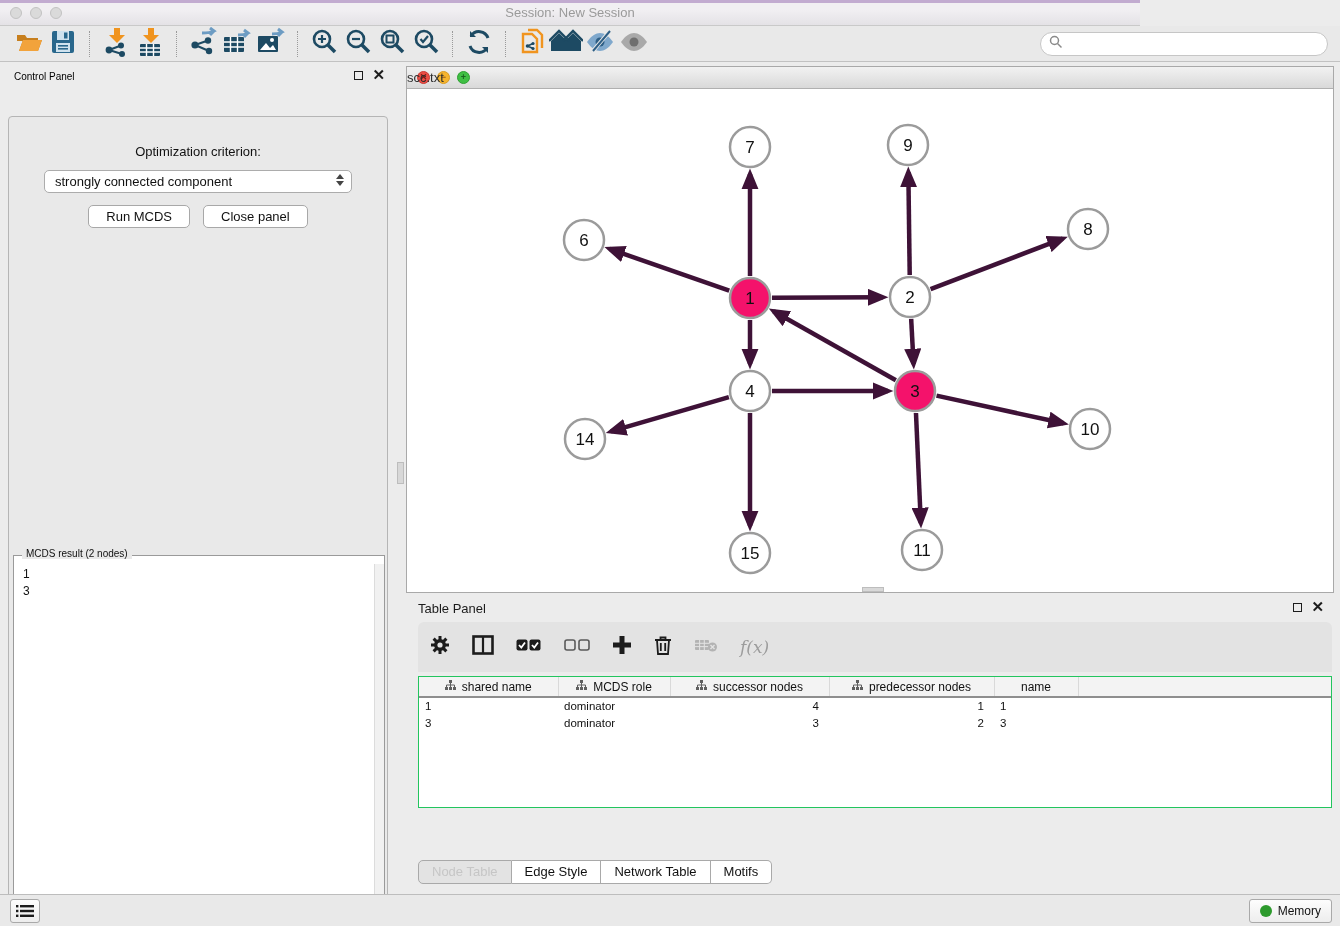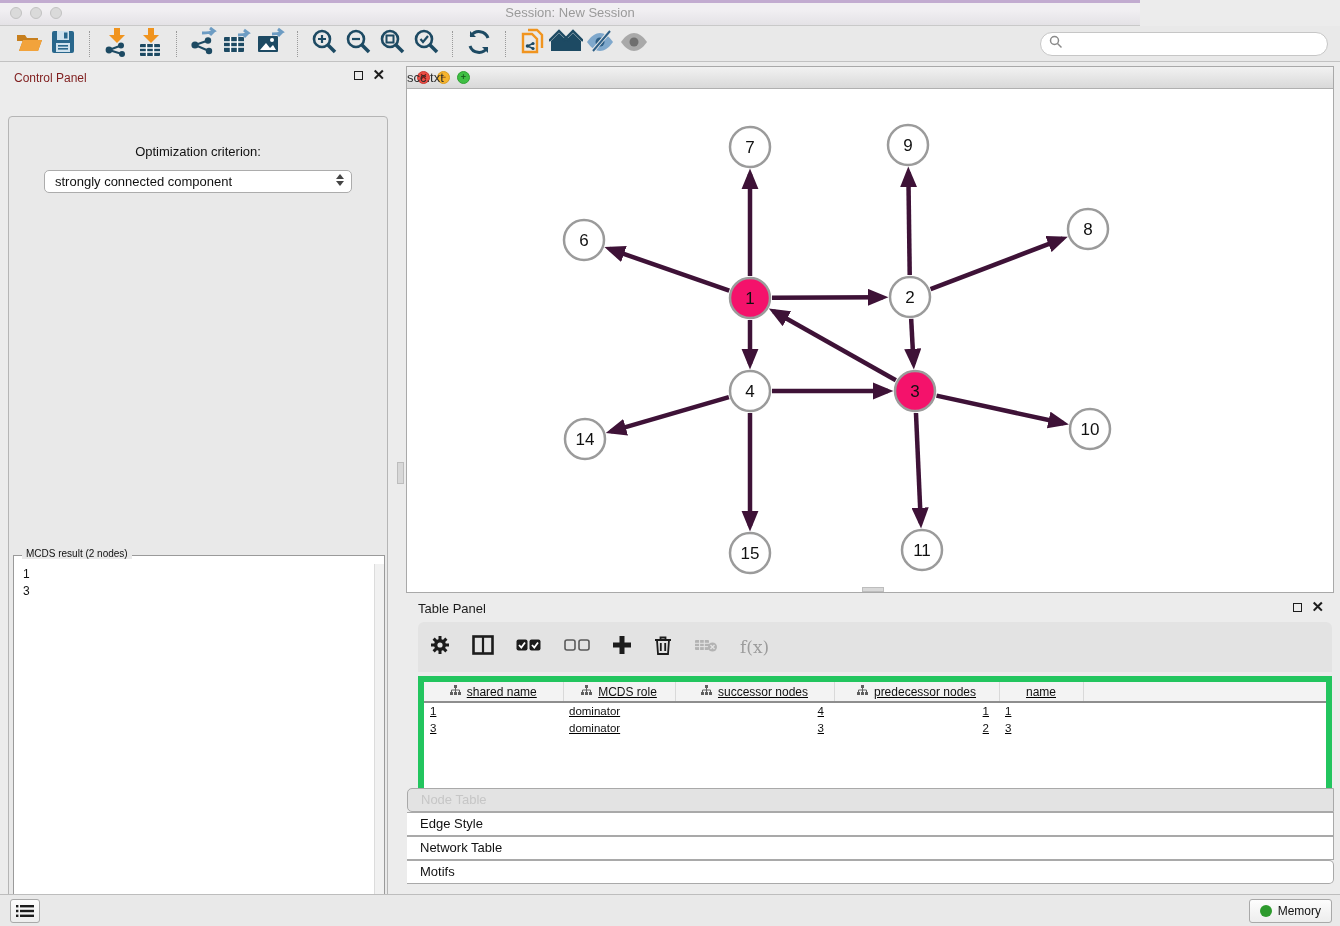--- a/index.html
+++ b/index.html
@@ -19,21 +19,21 @@
     border-bottom:1px solid #c2c2c2; display:flex; align-items:center; padding:0 12px; }
   .tbtn { width:34px; height:30px; display:flex; align-items:center; justify-content:center; }
   .tsep { width:1px; height:26px; border-left:1px dotted #9a9a9a; margin:0 9px; }
   .searchbox { margin-left:auto; width:288px; height:24px; border:1px solid #c6c6c6; border-radius:12px;
     background:#fff; display:flex; align-items:center; padding:0 8px; }
   .searchbox input { border:none; outline:none; flex:1; font-size:12px; height:18px; background:transparent; }
 
   
   .control-panel { position:absolute; left:0; top:62px; width:395px; height:832px; background:#ececec; }
   .cp-header { position:relative; height:30px; }
-  .cp-header .cp-title { position:absolute; left:14px; top:9px; font-size:12px; color:#7f1d1d; }
+  .cp-header .cp-title { position:absolute; left:14px; top:9px; font-size:10px; color:#000000; }
   .panel-icons { position:absolute; right:10px; top:8px; display:flex; gap:9px; align-items:center; }
   .float-sq { width:9px; height:9px; border:1.5px solid #1c1c1c; display:inline-block; }
   .close-x { font-size:15px; font-weight:bold; color:#1c1c1c; line-height:10px; }
 
   .seg-tabs { display:flex; justify-content:center; position:relative; z-index:2; }
   .seg-tab { font-size:13px; color:#111; background:#fff; border:1px solid #a9a9a9; border-left:none;
     padding:3px 13px 4px 13px; cursor:default; }
   .seg-tab:first-child { border-left:1px solid #a9a9a9; border-radius:5px 0 0 5px; }
   .seg-tab:last-child { border-radius:0 5px 5px 0; }
   .seg-tab.selected { background:#e3e3e3; color:#c6c6c6; }
@@ -79,30 +79,30 @@
   .net-canvas { position:relative; width:926px; height:503px; background:#fff; }
   .h-splitter-grip { position:absolute; left:455px; bottom:0px; width:22px; height:5px;
     background:#d8d8d8; border:1px solid #bdbdbd; }
 
   
   .table-panel { position:absolute; left:406px; top:594px; width:928px; height:300px; background:#ececec; }
   .tp-header { position:relative; height:26px; }
   .tp-title { position:absolute; left:12px; top:7px; font-size:13px; color:#1c1c1c; }
   .tp-toolbar { position:absolute; left:12px; top:28px; right:2px; height:50px; background:#e3e3e3;
     border-radius:6px 6px 0 0; display:flex; align-items:center; padding:0 12px; gap:22px; }
-  .fx-label { font-family:"DejaVu Serif", serif; font-size:17px; color:#9c9c9c; }
+  .fx-label { font-family:"DejaVu Serif", serif; font-style:italic; font-size:17px; color:#9c9c9c; }
   .node-table-wrap { position:absolute; left:12px; top:82px; right:2px; height:132px;
-    border:6px solid #22c55e; background:#fff; overflow:hidden;text-decoration:underline; }
+    border:1px solid #22c55e; background:#fff; overflow:hidden; }
   table.node-table { border-collapse:collapse; width:100%; table-layout:fixed; }
   .node-table th { height:20px; background:#f3f3f3; border-bottom:2px solid #8e8e8e; border-right:1px solid #d9d9d9;
     font-size:12px; font-weight:normal; color:#111; text-align:center; overflow:hidden; white-space:nowrap; }
   .node-table th .th-inner { display:flex; align-items:center; justify-content:center; gap:6px; }
   .node-table td { height:17px; font-size:11.5px; color:#111; padding:0 10px 0 6px; white-space:nowrap; overflow:hidden; }
   .node-table td.al-right { text-align:right; }
-  .tp-tabs { position:absolute; left:1px; right:0; bottom:10px; display:flex; justify-content:flex-start;flex-direction:column; }
+  .tp-tabs { position:absolute; left:12px; right:0; bottom:10px; display:flex; justify-content:flex-start; }
 
   
   .statusbar { position:absolute; left:0; top:894px; width:1340px; height:32px; background:#e9e9e9;
     border-top:1px solid #bdbdbd;padding-left:36px; }
   .sb-left-btn { position:absolute; left:10px; top:4px; width:30px; height:24px; border:1px solid #a9a9a9;
     background:linear-gradient(#fdfdfd,#ededed); border-radius:3px; display:flex; align-items:center; justify-content:center; }
   .memory-btn { position:absolute; right:8px; top:4px; height:24px; border:1px solid #a9a9a9;
     background:linear-gradient(#fdfdfd,#ededed); border-radius:3px; display:flex; align-items:center;
     gap:6px; padding:0 10px; font-size:12px; color:#111; }
   .memory-dot { width:12px; height:12px; border-radius:50%; background:#2d9a2d; }
@@ -310,20 +310,24 @@
     </span>
   </div>
   <div class="cp-body">
     <div class="opt-label">Optimization criterion:</div>
     <div class="dropdown">
       <span>strongly connected component</span>
       <span class="dd-arrows">
           <i class="dd-up"></i>
           <i class="dd-down"></i>
         </span>
+    </div>
+    <div class="btn-row">
+      <button class="mac-btn">Run MCDS</button>
+      <button class="mac-btn">Close panel</button>
     </div>
     <div class="result-box">
       <span class="result-legend">MCDS result (2 nodes)</span>
       <div class="result-list">
           <div>1</div>
           <div>3</div>
         </div>
       <div class="result-scroll"></div>
     </div>
   </div>

